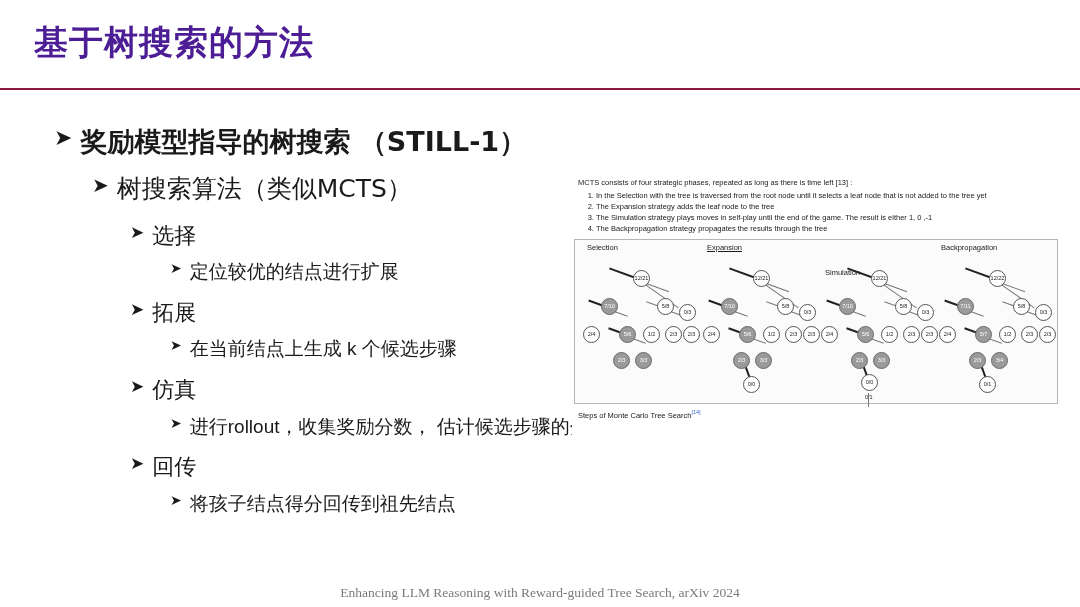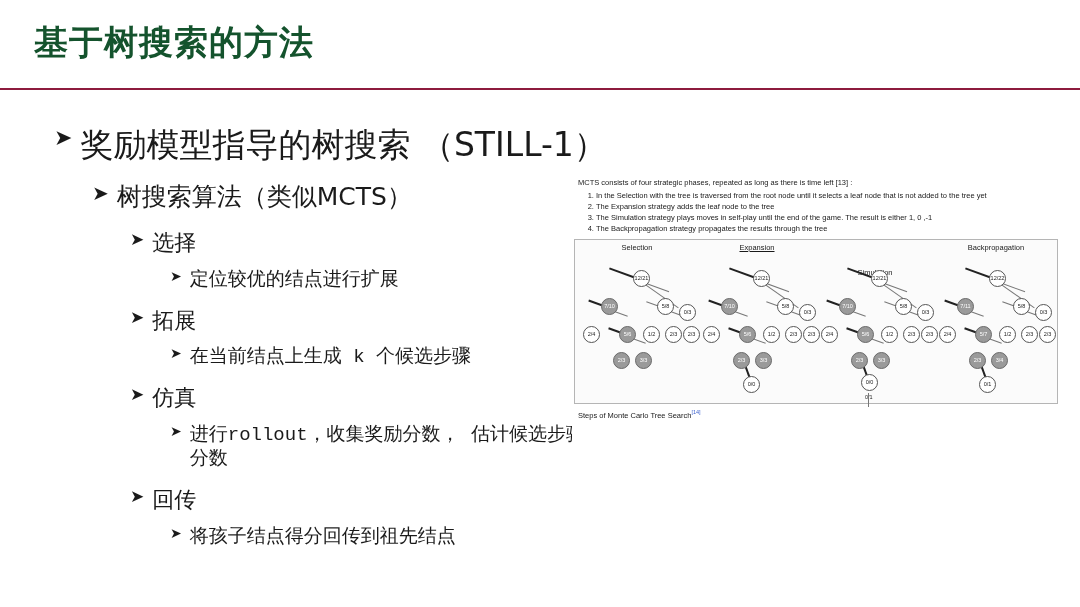--- a/index.html
+++ b/index.html
@@ -19,21 +19,21 @@
     width: 1080px;
     height: 607px;
     box-sizing: border-box;
   }
   .slide-title {
     position: absolute;
     left: 34px;
     top: 20px;
     font-size: 34px;
     font-weight: bold;
-    color: #14532d;
+    color: #4c1d95;
     letter-spacing: 1px;
     font-family: "DejaVu Sans", "Liberation Sans", sans-serif;
   }
   .title-rule {
     position: absolute;
     left: 0;
     top: 88px;
     width: 1080px;
     height: 2px;
     background: #8d1b3d;
@@ -56,33 +56,33 @@
     line-height: 1.25;
     flex: 0 0 auto;
   }
   .txt {
     color: #1a1a1a;
     line-height: 1.3;
   }
 
   .lvl1 { margin-left: 0px; margin-bottom: 14px; }
   .lvl1 .marker { font-size: 22px; }
-  .lvl1 .txt { font-size: 33px; font-family: "DejaVu Sans", "Liberation Sans", sans-serif; }
+  .lvl1 .txt { font-size: 27px; font-family: "DejaVu Sans", "Liberation Sans", sans-serif; font-weight: bold; }
 
   .lvl2 { margin-left: 38px; margin-bottom: 16px; }
   .lvl2 .marker { font-size: 20px; }
   .lvl2 .txt { font-size: 25px; font-family: "DejaVu Sans", "Liberation Sans", sans-serif; }
 
   .lvl3 { margin-left: 76px; margin-bottom: 10px; }
   .lvl3 .marker { font-size: 17px; }
   .lvl3 .txt { font-size: 22px; font-family: "DejaVu Sans", "Liberation Sans", sans-serif; }
 
   .lvl4 { margin-left: 116px; margin-bottom: 14px; }
   .lvl4 .marker { font-size: 14px; }
-  .lvl4 .txt { font-size: 19px; font-family: Liberation Mono, monospace; }
+  .lvl4 .txt { font-size: 19px; font-family: Liberation Sans, sans-serif; }
 
   
   .figure {
     position: absolute;
     left: 572px;
     top: 178px;
     width: 488px;
     height: 268px;
     background: #ffffff;
   }
@@ -106,21 +106,20 @@
     height: 163px;
     position: relative;
     background: #fbfbfb;
     margin: 0 2px;
   }
   .phase-label {
     position: absolute;
     top: 3px;
     font-size: 7.5px;
     color: #1a1a1a;
-    text-align: center;
   }
   .tree {
     position: absolute;
     top: 16px;
     width: 121px;
     height: 145px;
   }
   .node {
     position: absolute;
     width: 17px;
@@ -379,14 +378,15 @@
       </div>
 
     </div>
 
     <div class="fig-caption-bottom">
       <span>Steps of Monte Carlo Tree Search</span><span class="sup">[14]</span>
     </div>
   </div>
 
 
+  <div class="footer-ref">Enhancing LLM Reasoning with Reward-guided Tree Search, arXiv 2024</div>
 
 </div>
 
 </body></html>

